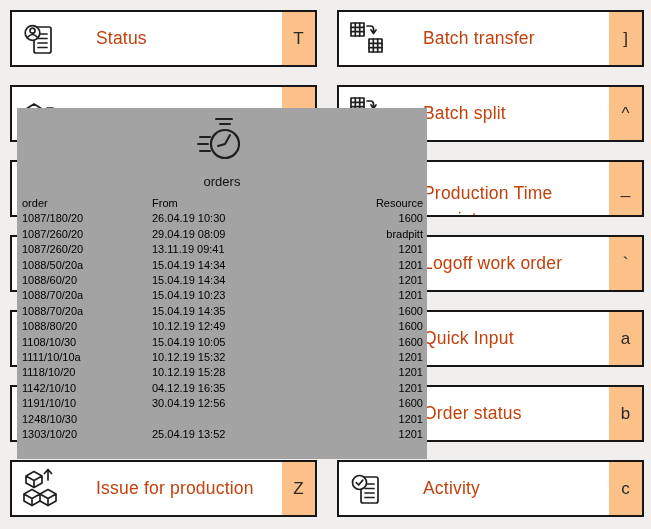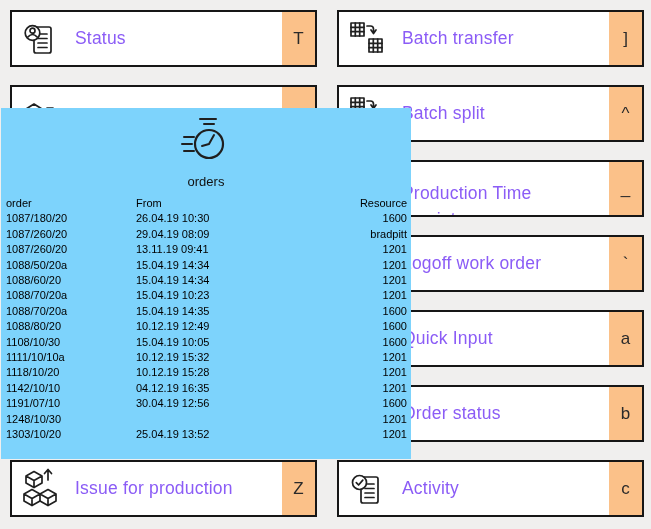--- a/index.html
+++ b/index.html
@@ -22,36 +22,36 @@
   .btn-inner {
     position:relative; width:100%; height:100%;
     display:flex; align-items:center; overflow:hidden;
   }
   .btn-icon {
     position:absolute; left:11px; top:50%; transform:translateY(-50%);
     width:36px; display:flex; align-items:center; justify-content:flex-start;
   }
   .btn-icon svg { stroke:#1f1f1f; fill:none; stroke-width:1.7; stroke-linecap:round; stroke-linejoin:round; }
   .btn-label {
-    margin-left:63px; font-size:17.5px; color:#8b5cf6; letter-spacing:0.2px;
+    margin-left:84px; font-size:17.5px; color:#c2410c; letter-spacing:0.2px;
     white-space:normal;
   }
   .btn-label.wrap {
     width:158px; line-height:26px; align-self:flex-start; margin-top:18px;
   }
   .btn-key {
     position:absolute; right:0; top:0; height:100%; width:33px;
     background:#fbc189;
     display:flex; align-items:center; justify-content:center;
     font-size:17px; color:#2a2a2a;
   }
   
   .popup {
-    position:absolute; left:1px; top:108px; width:410px; height:351px;
-    background:#7dd3fc; z-index:5;text-decoration:underline;
+    position:absolute; left:17px; top:108px; width:410px; height:351px;
+    background:#a3a3a3; z-index:5;text-decoration:underline;
   }
   .popup-head {
     position:absolute; top:8px; left:0; width:100%;
     display:flex; flex-direction:column; align-items:center;
   }
   .popup-head svg { stroke:#1f1f1f; fill:none; stroke-width:2; stroke-linecap:round; stroke-linejoin:round; }
   .popup-title { font-size:13px; color:#111; margin-top:4px; }
   .ptable {
     position:absolute; left:5px; top:88px; right:4px;
     font-size:11px; line-height:15.4px; color:#000;
@@ -283,21 +283,21 @@
           <span class="pc0">1118/10/20</span>
           <span class="pc1">10.12.19 15:28</span>
           <span class="pc2">1201</span>
         </div>
         <div class="prow">
           <span class="pc0">1142/10/10</span>
           <span class="pc1">04.12.19 16:35</span>
           <span class="pc2">1201</span>
         </div>
         <div class="prow">
-          <span class="pc0">1191/07/10</span>
+          <span class="pc0">1191/10/10</span>
           <span class="pc1">30.04.19 12:56</span>
           <span class="pc2">1600</span>
         </div>
         <div class="prow">
           <span class="pc0">1248/10/30</span>
           <span class="pc2">1201</span>
         </div>
         <div class="prow">
           <span class="pc0">1303/10/20</span>
           <span class="pc1">25.04.19 13:52</span>

